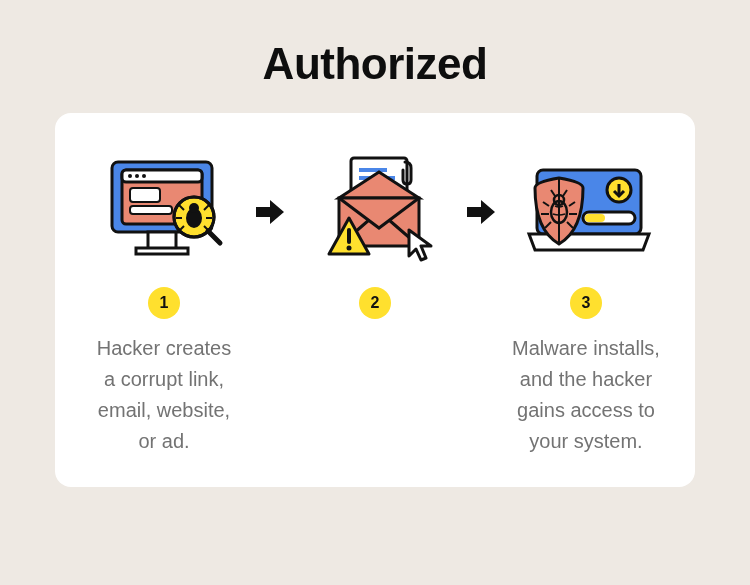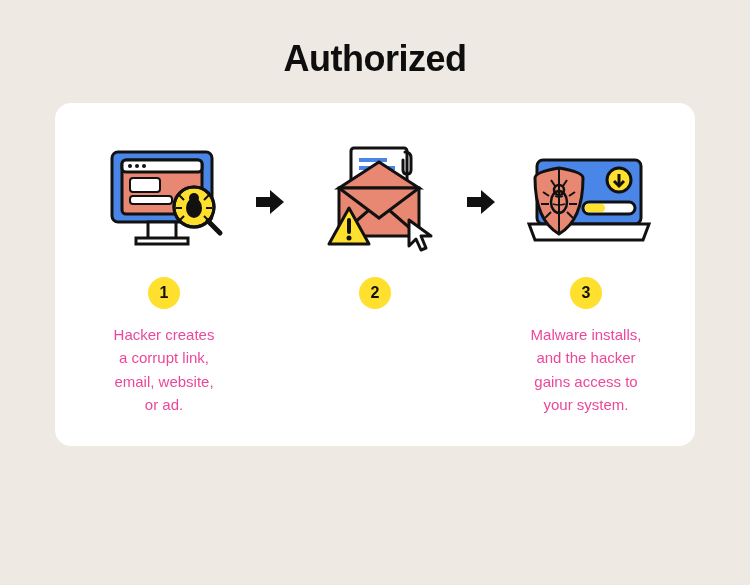--- a/index.html
+++ b/index.html
@@ -7,21 +7,21 @@
       width: 750px;
       height: 585px;
       background: #eee9e3;
       font-family: -apple-system, BlinkMacSystemFont, "Segoe UI", Arial, sans-serif;
       display: flex;
       flex-direction: column;
       align-items: center;
       padding: 36px 30px 30px;
     }
     .title {
-      font-size: 36px;
+      font-size: 44px;
       font-weight: 800;
       color: #0e0e0e;
       text-align: center;
       line-height: 1.25;
       letter-spacing: -0.5px;
       margin-bottom: 22px;
     }
     .card {
       background: #fff;
       border-radius: 16px;
@@ -53,22 +53,22 @@
       color: #111;
       font-weight: 700;
       font-size: 16px;
       display: flex;
       align-items: center;
       justify-content: center;
       margin-top: 10px;
       margin-bottom: 14px;
     }
     .caption {
-      font-size: 15px;
-      color: #ec4899;
+      font-size: 20px;
+      color: #737373;
       text-align: center;
       line-height: 1.55;
       white-space: pre-line;
     }
     .arrow-wrap {
       display: flex;
       align-items: center;
       height: 130px;
     }
     svg { display: block; }

